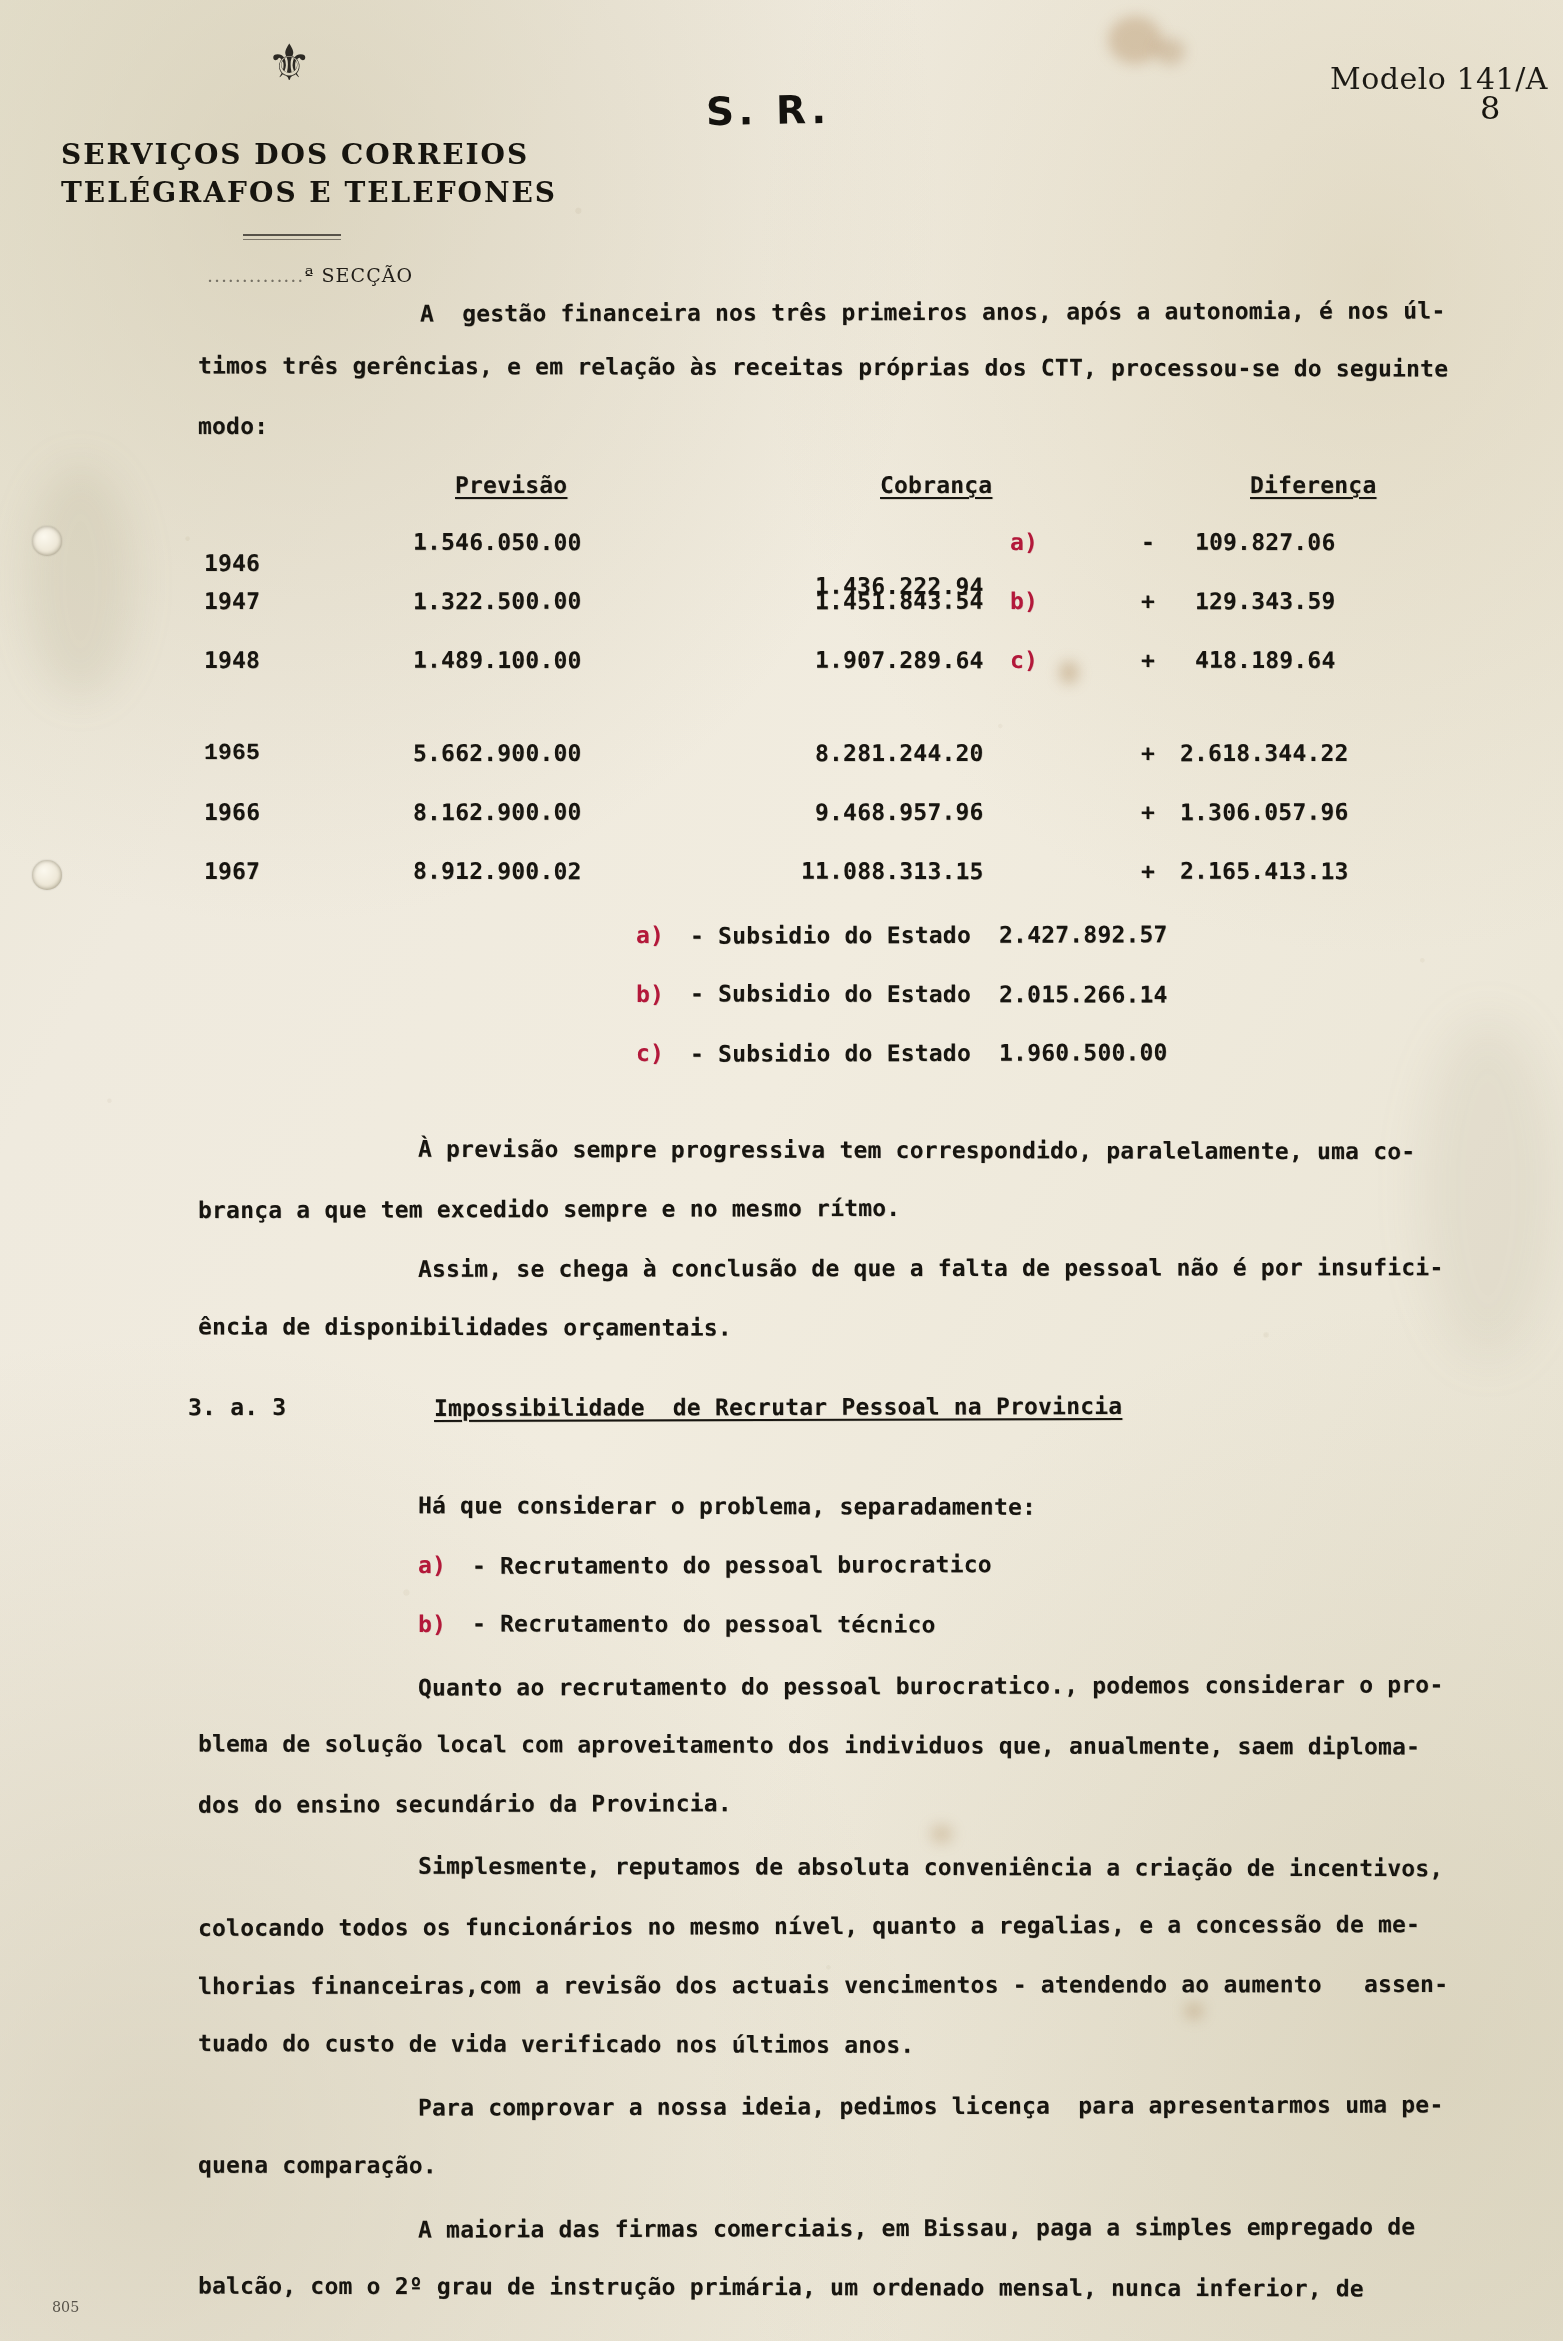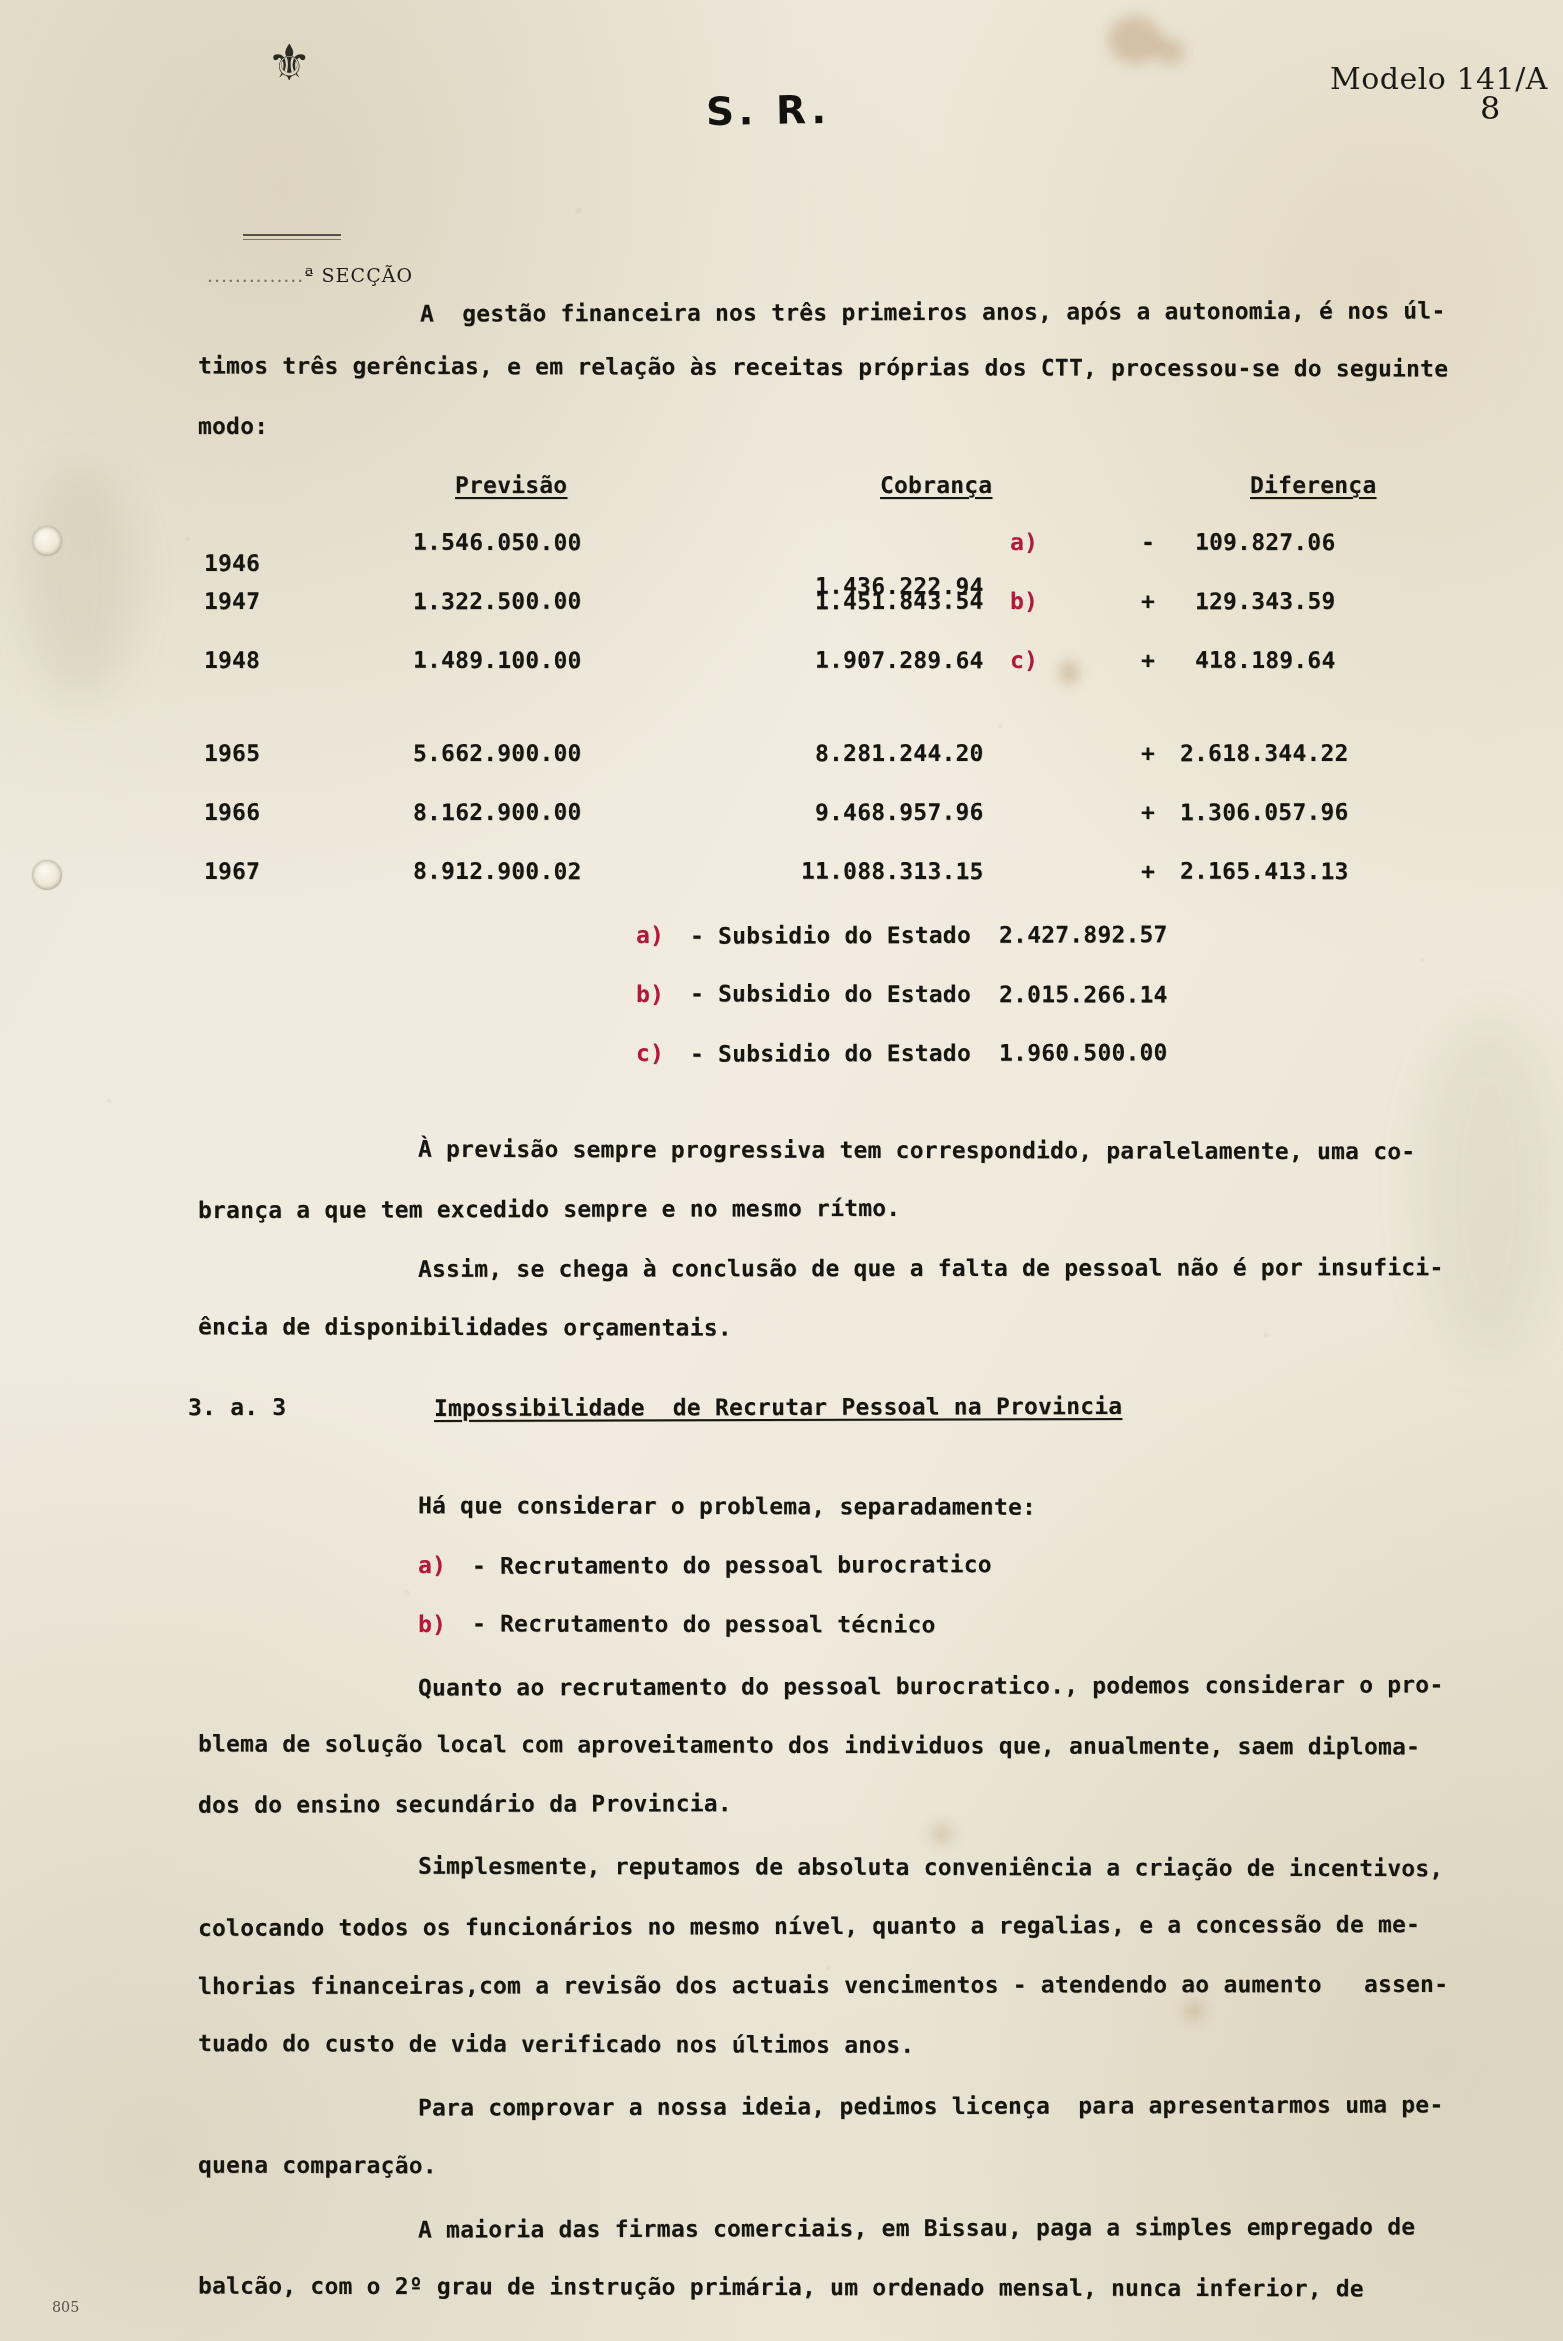--- a/index.html
+++ b/index.html
@@ -195,20 +195,24 @@
   <div class="stain s4"></div>
   <div class="stain s5"></div>
   <div class="stain s6"></div>
   <div class="stain s7"></div>
 
   <div class="hole h1"></div>
   <div class="hole h2"></div>
 
   <div class="crest">⚜</div>
 
+  <div class="letterhead">
+    <div>SERVIÇOS  DOS  CORREIOS</div>
+    <div>TELÉGRAFOS E TELEFONES</div>
+  </div>
 
   <div class="lh-rule">
     <span></span>
       <span></span>
   </div>
 
   <div class="seccao"><span class="dots">..............</span><span>ª SECÇÃO</span></div>
 
   <div class="sr-title">S. R.</div>
   <div class="modelo">Modelo 141/A</div>
@@ -239,21 +243,21 @@
     <div class="tw tbl-num j1" style="left:1141px; top:588px;">+</div>
     <div class="tw tbl-num j1" style="left:1195px; top:588px;">129.343.59</div>
 
     <div class="tw tbl-num j2" style="left:204px;  top:647px;">1948</div>
     <div class="tw tbl-num j2" style="left:413px;  top:647px;">1.489.100.00</div>
     <div class="tw tbl-num j2" style="left:815px;  top:647px;">1.907.289.64</div>
     <div class="tw tbl-num red j2" style="left:1010px; top:647px;">c)</div>
     <div class="tw tbl-num j2" style="left:1141px; top:647px;">+</div>
     <div class="tw tbl-num j2" style="left:1195px; top:647px;">418.189.64</div>
 
-    <div class="tw tbl-num j3" style="left:204px;  top:740px;">1965</div>
+    <div class="tw tbl-num j3" style="left:204px;  top:740px;font-family:Liberation Mono, monospace;">1965</div>
     <div class="tw tbl-num j3" style="left:413px;  top:740px;">5.662.900.00</div>
     <div class="tw tbl-num j3" style="left:815px;  top:740px;">8.281.244.20</div>
     <div class="tw tbl-num j3" style="left:1141px; top:740px;">+</div>
     <div class="tw tbl-num j3" style="left:1180px; top:740px;">2.618.344.22</div>
 
     <div class="tw tbl-num j1" style="left:204px;  top:799px;">1966</div>
     <div class="tw tbl-num j1" style="left:413px;  top:799px;">8.162.900.00</div>
     <div class="tw tbl-num j1" style="left:815px;  top:799px;">9.468.957.96</div>
     <div class="tw tbl-num j1" style="left:1141px; top:799px;">+</div>
     <div class="tw tbl-num j1" style="left:1180px; top:799px;">1.306.057.96</div>

